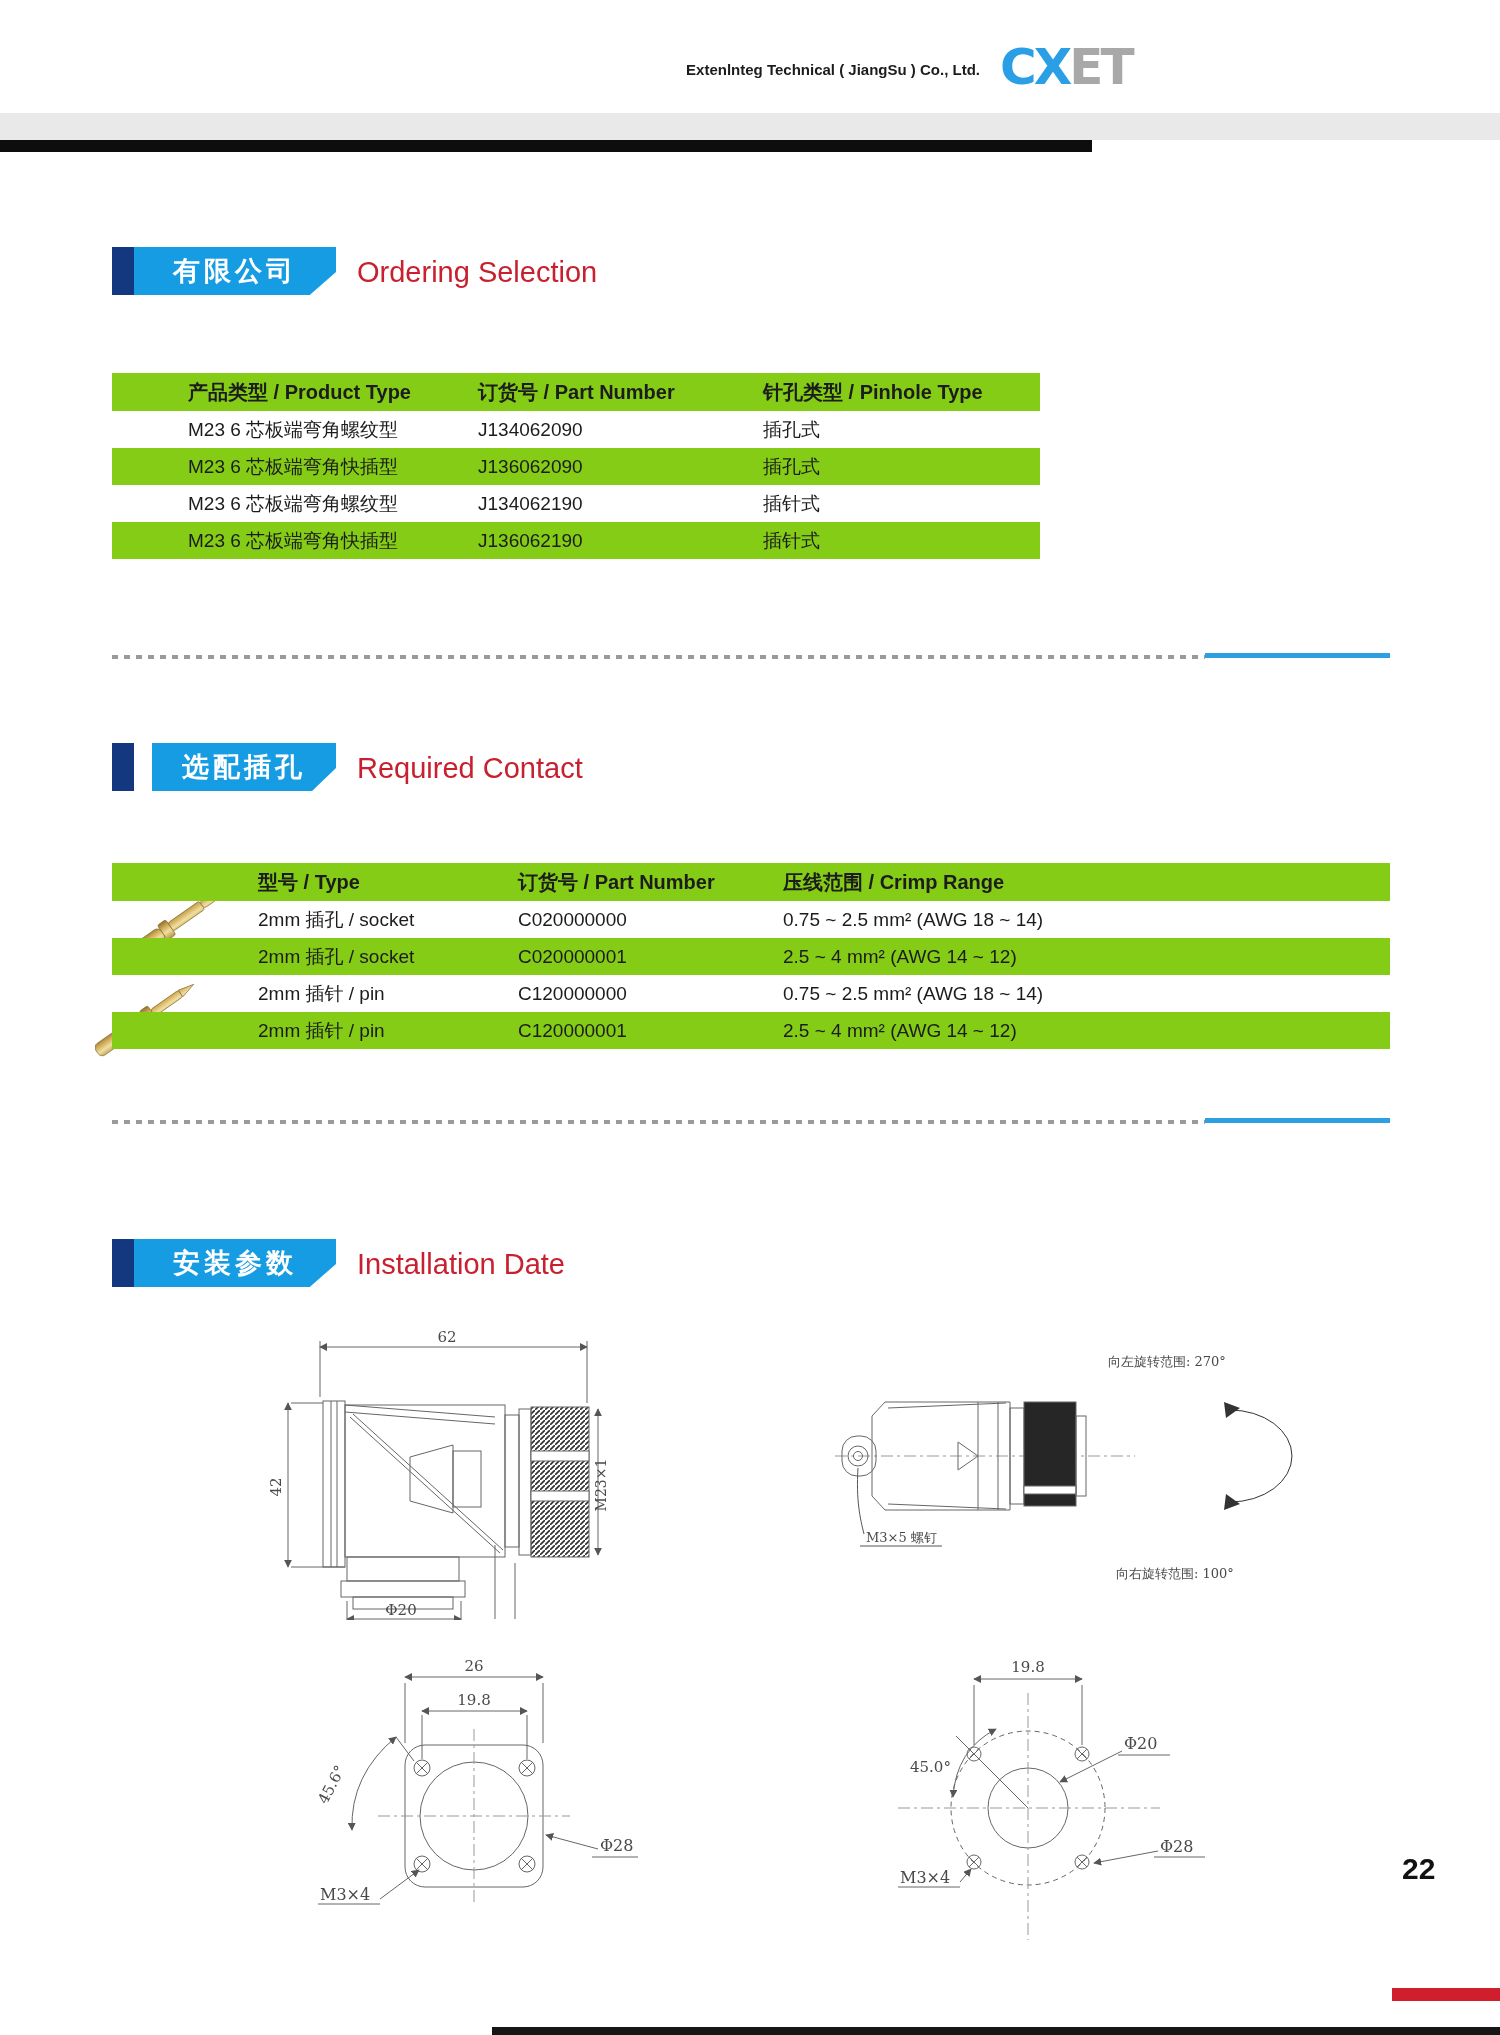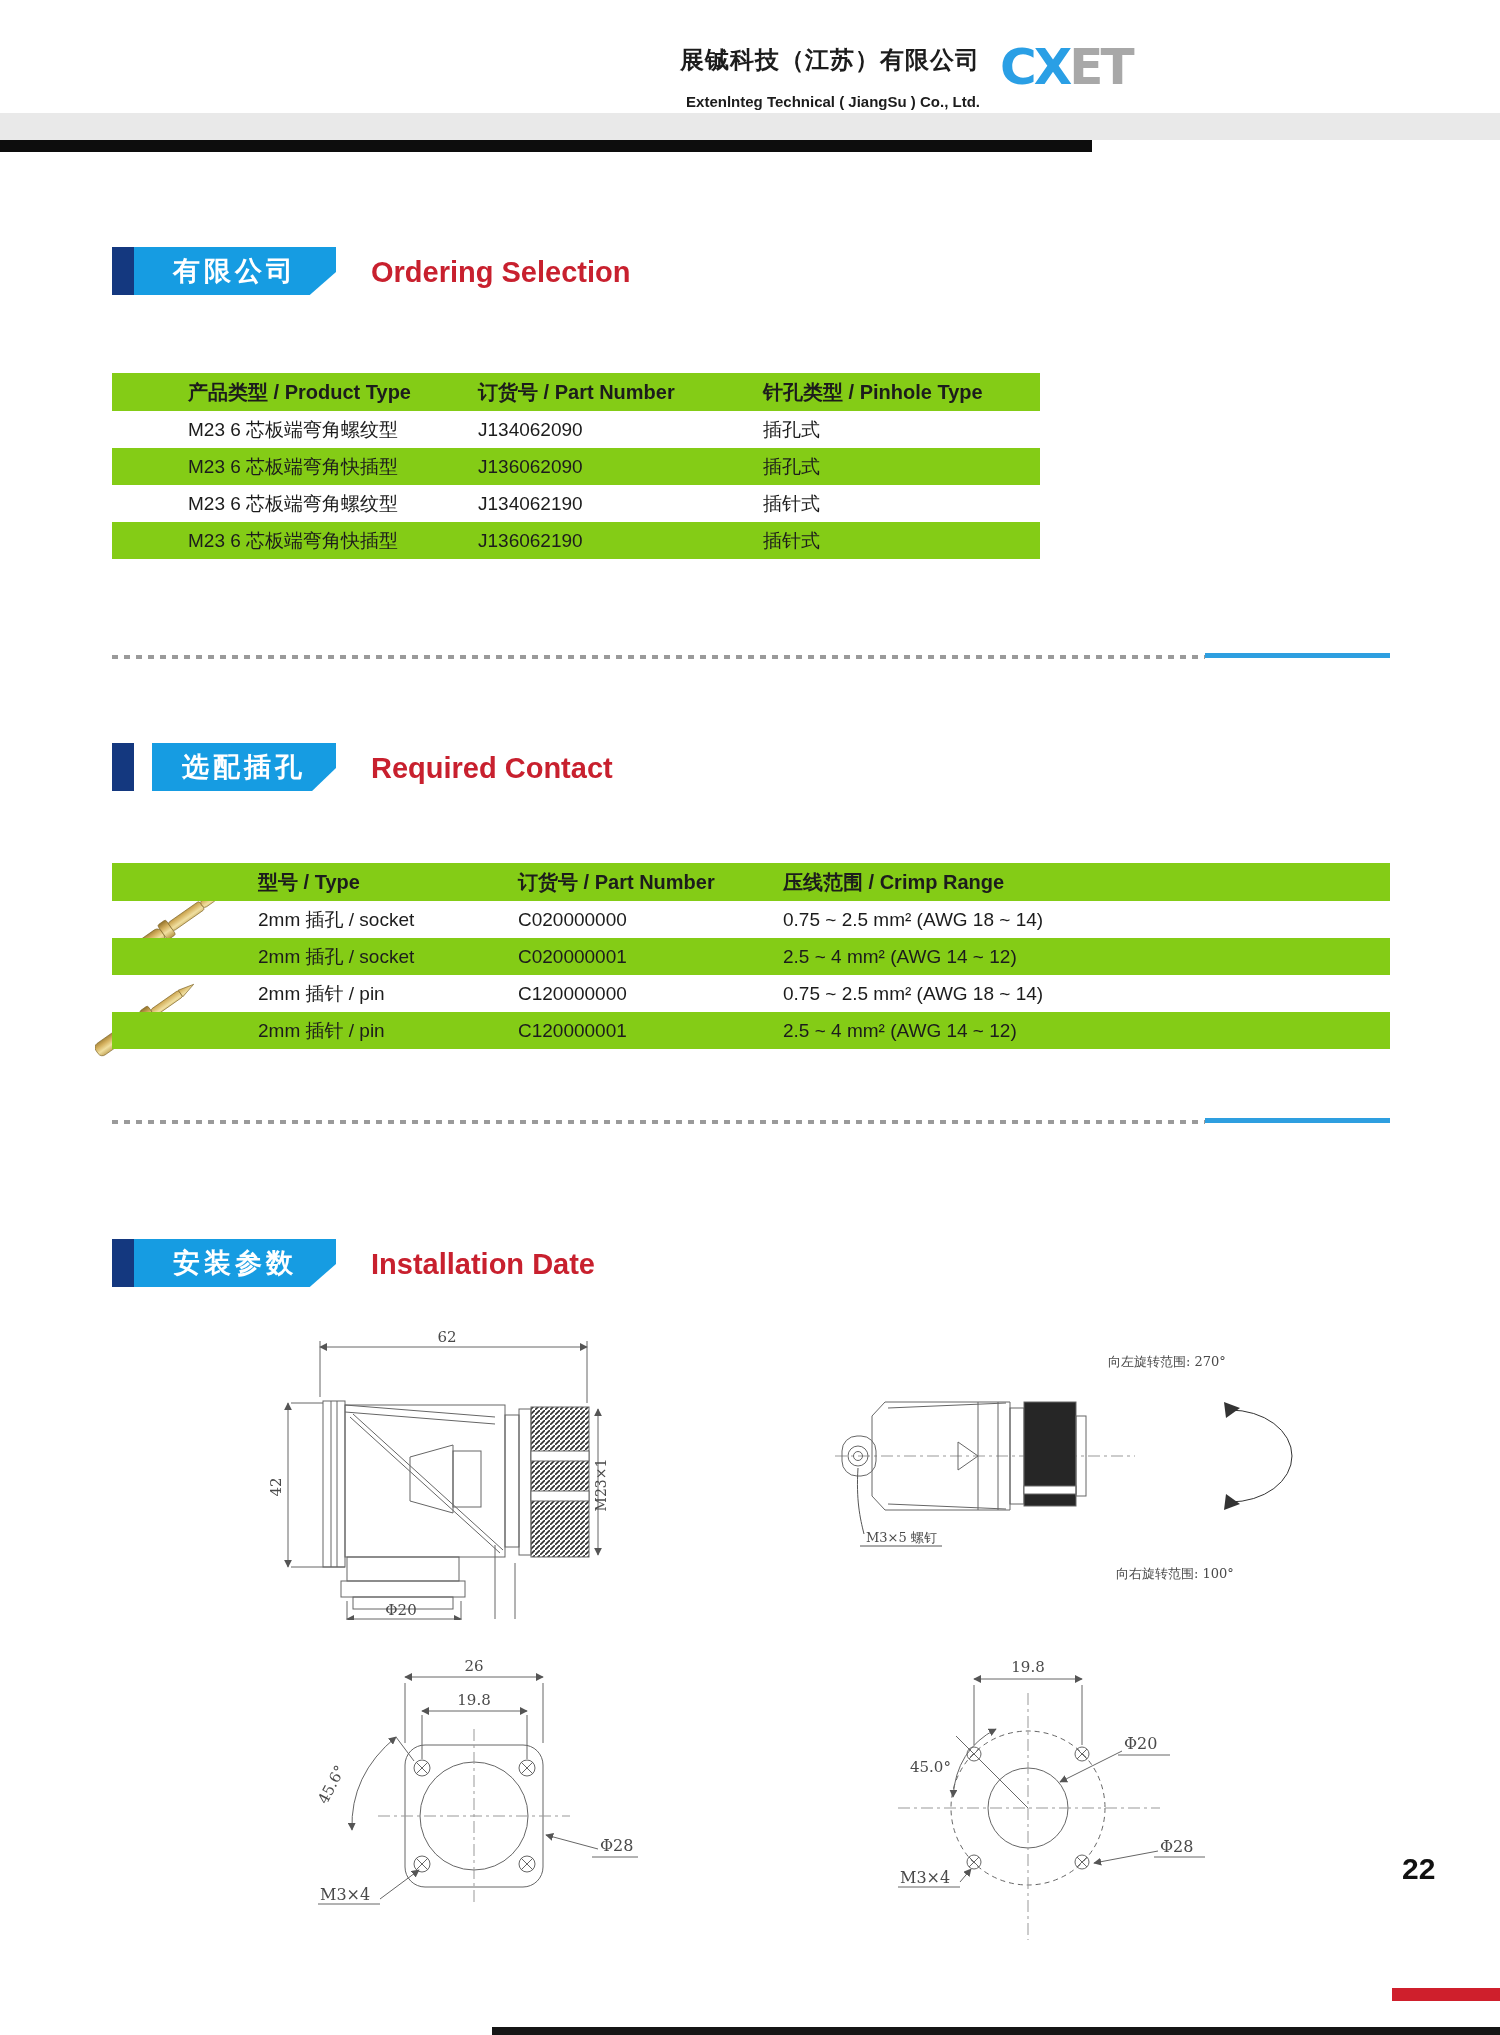--- a/index.html
+++ b/index.html
@@ -15,21 +15,21 @@
   .logo .b1{color:#2a9fe5;} .logo .b2{color:#a8a8a8;}
   .hdr-grayband{position:absolute;left:0;top:113px;width:1500px;height:27px;background:#e9e9e9;}
   .hdr-blackbar{position:absolute;left:0;top:140px;width:1092px;height:12px;background:#0d0d0d;}
 
   
   .banner{position:absolute;left:112px;width:224px;height:48px;display:flex;}
   .banner .edge{width:22px;background:#14387f;}
   .banner .flag{flex:1;background:#169ce2;color:#fff;font-size:27px;font-weight:bold;
      letter-spacing:4px;display:flex;align-items:center;justify-content:center;
      clip-path:polygon(0 0,100% 0,100% 52%,87% 100%,0 100%);}
-  .sec-title{position:absolute;left:357px;font-size:29px;font-weight:bold;color:#c8202e;margin-left:14px;}
+  .sec-title{position:absolute;left:357px;font-size:29px;font-weight:normal;color:#c8202e;}
 
   
   .tbl{position:absolute;font-size:19px;}
   .trow{display:flex;align-items:center;height:37px;}
   .trow.head{height:38px;font-weight:bold;font-size:20px;}
   .trow.gray{background:#84cc16;}
   .t1{left:112px;top:373px;width:928px;}
   .t1 .c1{width:366px;padding-left:76px;box-sizing:border-box;}
   .t1 .c2{width:285px;} .t1 .c3{flex:1;}
   .t2{left:112px;top:863px;width:1278px;}
@@ -49,21 +49,20 @@
   .page-num{position:absolute;left:1402px;top:1852px;font-size:30px;font-weight:bold;color:#111;}
   .red-bar{position:absolute;left:1392px;top:1988px;width:108px;height:13px;background:#cf1f2c;}
   .bottom-bar{position:absolute;left:492px;top:2027px;width:1008px;height:8px;background:#161616;}
 </style>
 </head>
 <body>
 
 <div class="page">
 
   <div class="company">
-    <div class="cn">展铖科技（江苏）有限公司</div>
     <div class="en">Extenlnteg Technical ( JiangSu ) Co., Ltd.</div>
   </div>
   <div class="logo"><span class="b1">CX</span><span class="b2">ET</span></div>
   <div class="hdr-grayband"></div>
   <div class="hdr-blackbar"></div>
 
   <div class="banner" style="top:247px;">
     <div class="edge"></div>
     <div class="flag">有限公司</div>
   </div>

